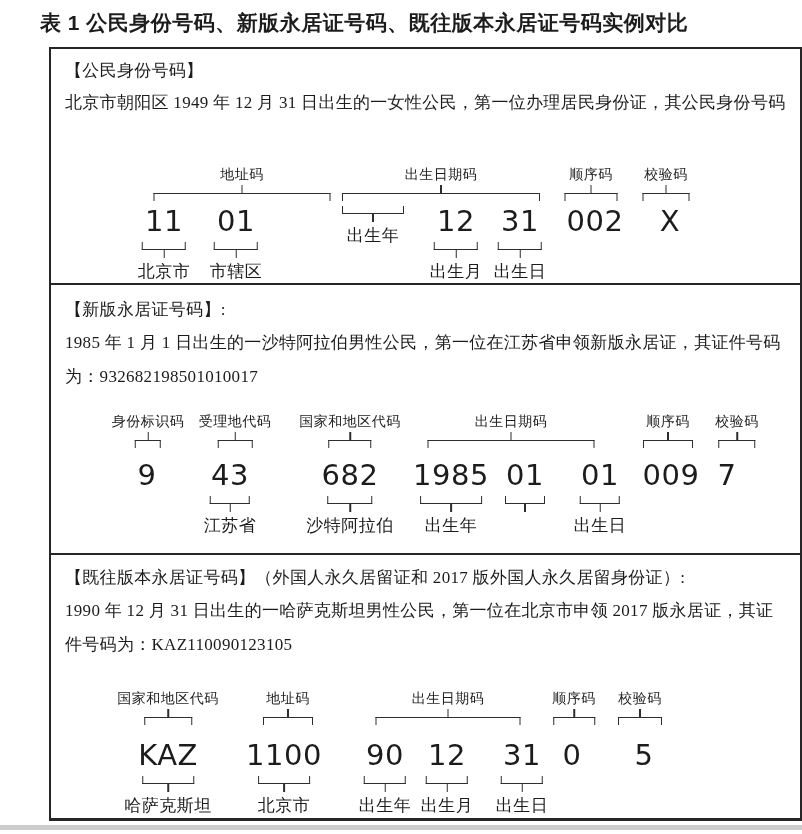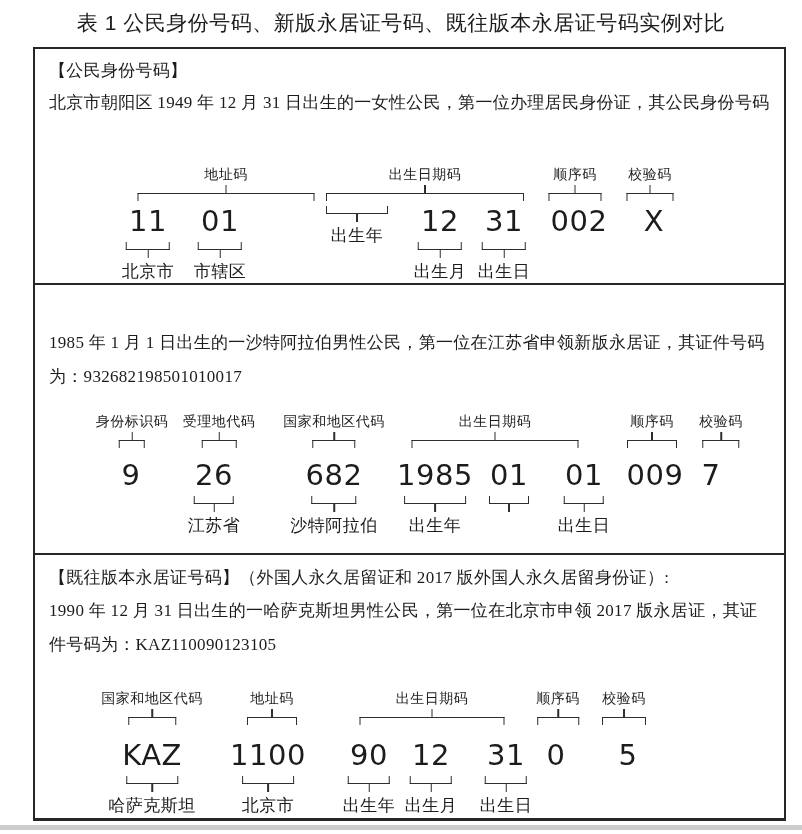--- a/index.html
+++ b/index.html
@@ -6,29 +6,30 @@
   body {
     width:802px; height:834px;
     background:#ffffff;
     color:#1c1c1c;
     font-family:"Liberation Serif","DejaVu Serif",serif;
     position:relative;
     overflow:hidden;
   }
   .doc-title {
     padding-top:9px;
-    text-align:center;
+    text-align:left;
     font-family:"Liberation Sans","DejaVu Sans",sans-serif;
-    font-weight:400;
+    font-weight:700;
     font-size:21px;
     line-height:28px;
     letter-spacing:0.5px;
     white-space:nowrap;
-  }
-  .boxes { position:absolute; left:33px; top:47px; width:753px; }
+    padding-left:40px;
+  }
+  .boxes { position:absolute; left:49px; top:47px; width:753px; }
   .section-box {
     position:relative;
     border:2px solid #262626;
     background:#fff;
     box-sizing:border-box;
   }
   .section-box + .section-box { margin-top:-2px; }
   .sec1 { height:238px; }
   .sec2 { height:272px; }
   .sec3 { height:268px; border-bottom-width:3px; }
@@ -137,20 +138,21 @@
       <div class="seg" style="left:544px; top:38px">
         <div class="num">002</div>
       </div>
       <div class="seg" style="left:619px; top:38px">
         <div class="num">X</div>
       </div>
     </div>
   </div>
 
   <div class="section-box sec2">
+    <div class="sec-heading" style="top:13px">【新版永居证号码】:</div>
     <div class="sec-line" style="top:46px">1985 年 1 月 1 日出生的一沙特阿拉伯男性公民，第一位在江苏省申领新版永居证，其证件号码</div>
     <div class="sec-line" style="top:80px">为：932682198501010017</div>
 
     <div class="diagram" style="top:127px; height:140px">
       <div class="grp" style="left:97px">
         <div class="grp-label">身份标识码</div>
         <div class="stem"></div>
         <div class="bar-top" style="width:26px"></div>
       </div>
       <div class="grp" style="left:184px">
@@ -176,21 +178,21 @@
       <div class="grp" style="left:686px">
         <div class="grp-label">校验码</div>
         <div class="stem"></div>
         <div class="bar-top" style="width:37px"></div>
       </div>
 
       <div class="seg" style="left:96px; top:45px">
         <div class="num">9</div>
       </div>
       <div class="seg" style="left:179px; top:45px">
-        <div class="num">26</div>
+        <div class="num">43</div>
         <div class="bar-bottom" style="width:40px"></div>
         <div class="stem"></div>
         <div class="sub">江苏省</div>
       </div>
       <div class="seg" style="left:299px; top:45px">
         <div class="num">682</div>
         <div class="bar-bottom" style="width:45px"></div>
         <div class="stem"></div>
         <div class="sub">沙特阿拉伯</div>
       </div>

